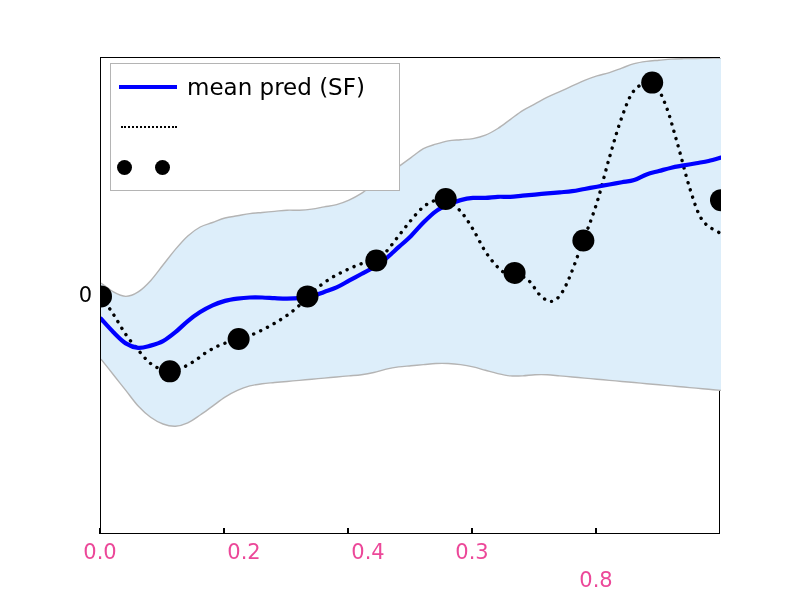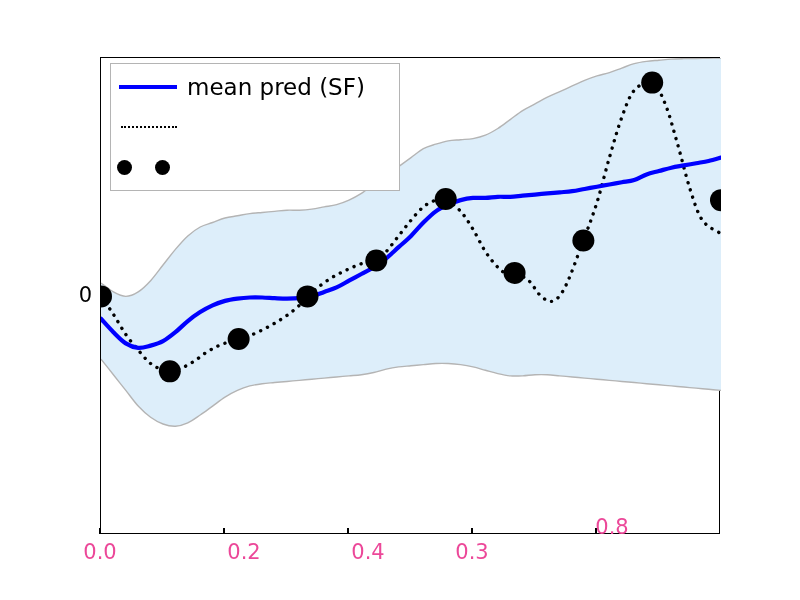--- a/index.html
+++ b/index.html
@@ -146,21 +146,21 @@
   <div id="tick-layer">
       <div class="tick-mark" style="left: 99.3px; top: 528px; width: 1.4px; height: 6px;"></div>
       <div class="tick-label-x" style="left: 100px; top: 542px;">0.0</div>
       <div class="tick-mark" style="left: 223.3px; top: 528px; width: 1.4px; height: 6px;"></div>
       <div class="tick-label-x" style="left: 224px; top: 542px; margin-left: 20px;">0.2</div>
       <div class="tick-mark" style="left: 347.3px; top: 528px; width: 1.4px; height: 6px;"></div>
       <div class="tick-label-x" style="left: 368px; top: 542px;">0.4</div>
       <div class="tick-mark" style="left: 471.3px; top: 528px; width: 1.4px; height: 6px;"></div>
       <div class="tick-label-x" style="left: 472px; top: 542px;">0.3</div>
       <div class="tick-mark" style="left: 595.3px; top: 528px; width: 1.4px; height: 6px;"></div>
-      <div class="tick-label-x" style="left: 596px; top: 517px; margin-left: 16px;">0.8</div>
+      <div class="tick-label-x" style="left: 596px; top: 570px;">0.8</div>
       <div class="tick-mark" style="left: 100px; top: 294.688px; width: 6px; height: 1.4px;"></div>
       <div class="tick-label-y" style="left: 68px; top: 295.388px; width: 24px;">0</div>
     </div>
 
   <div id="legend">
 
     <div class="legend-row" style="top:4px;">
       <div class="legend-sample">
         <div class="legend-line-solid"></div>
       </div>

